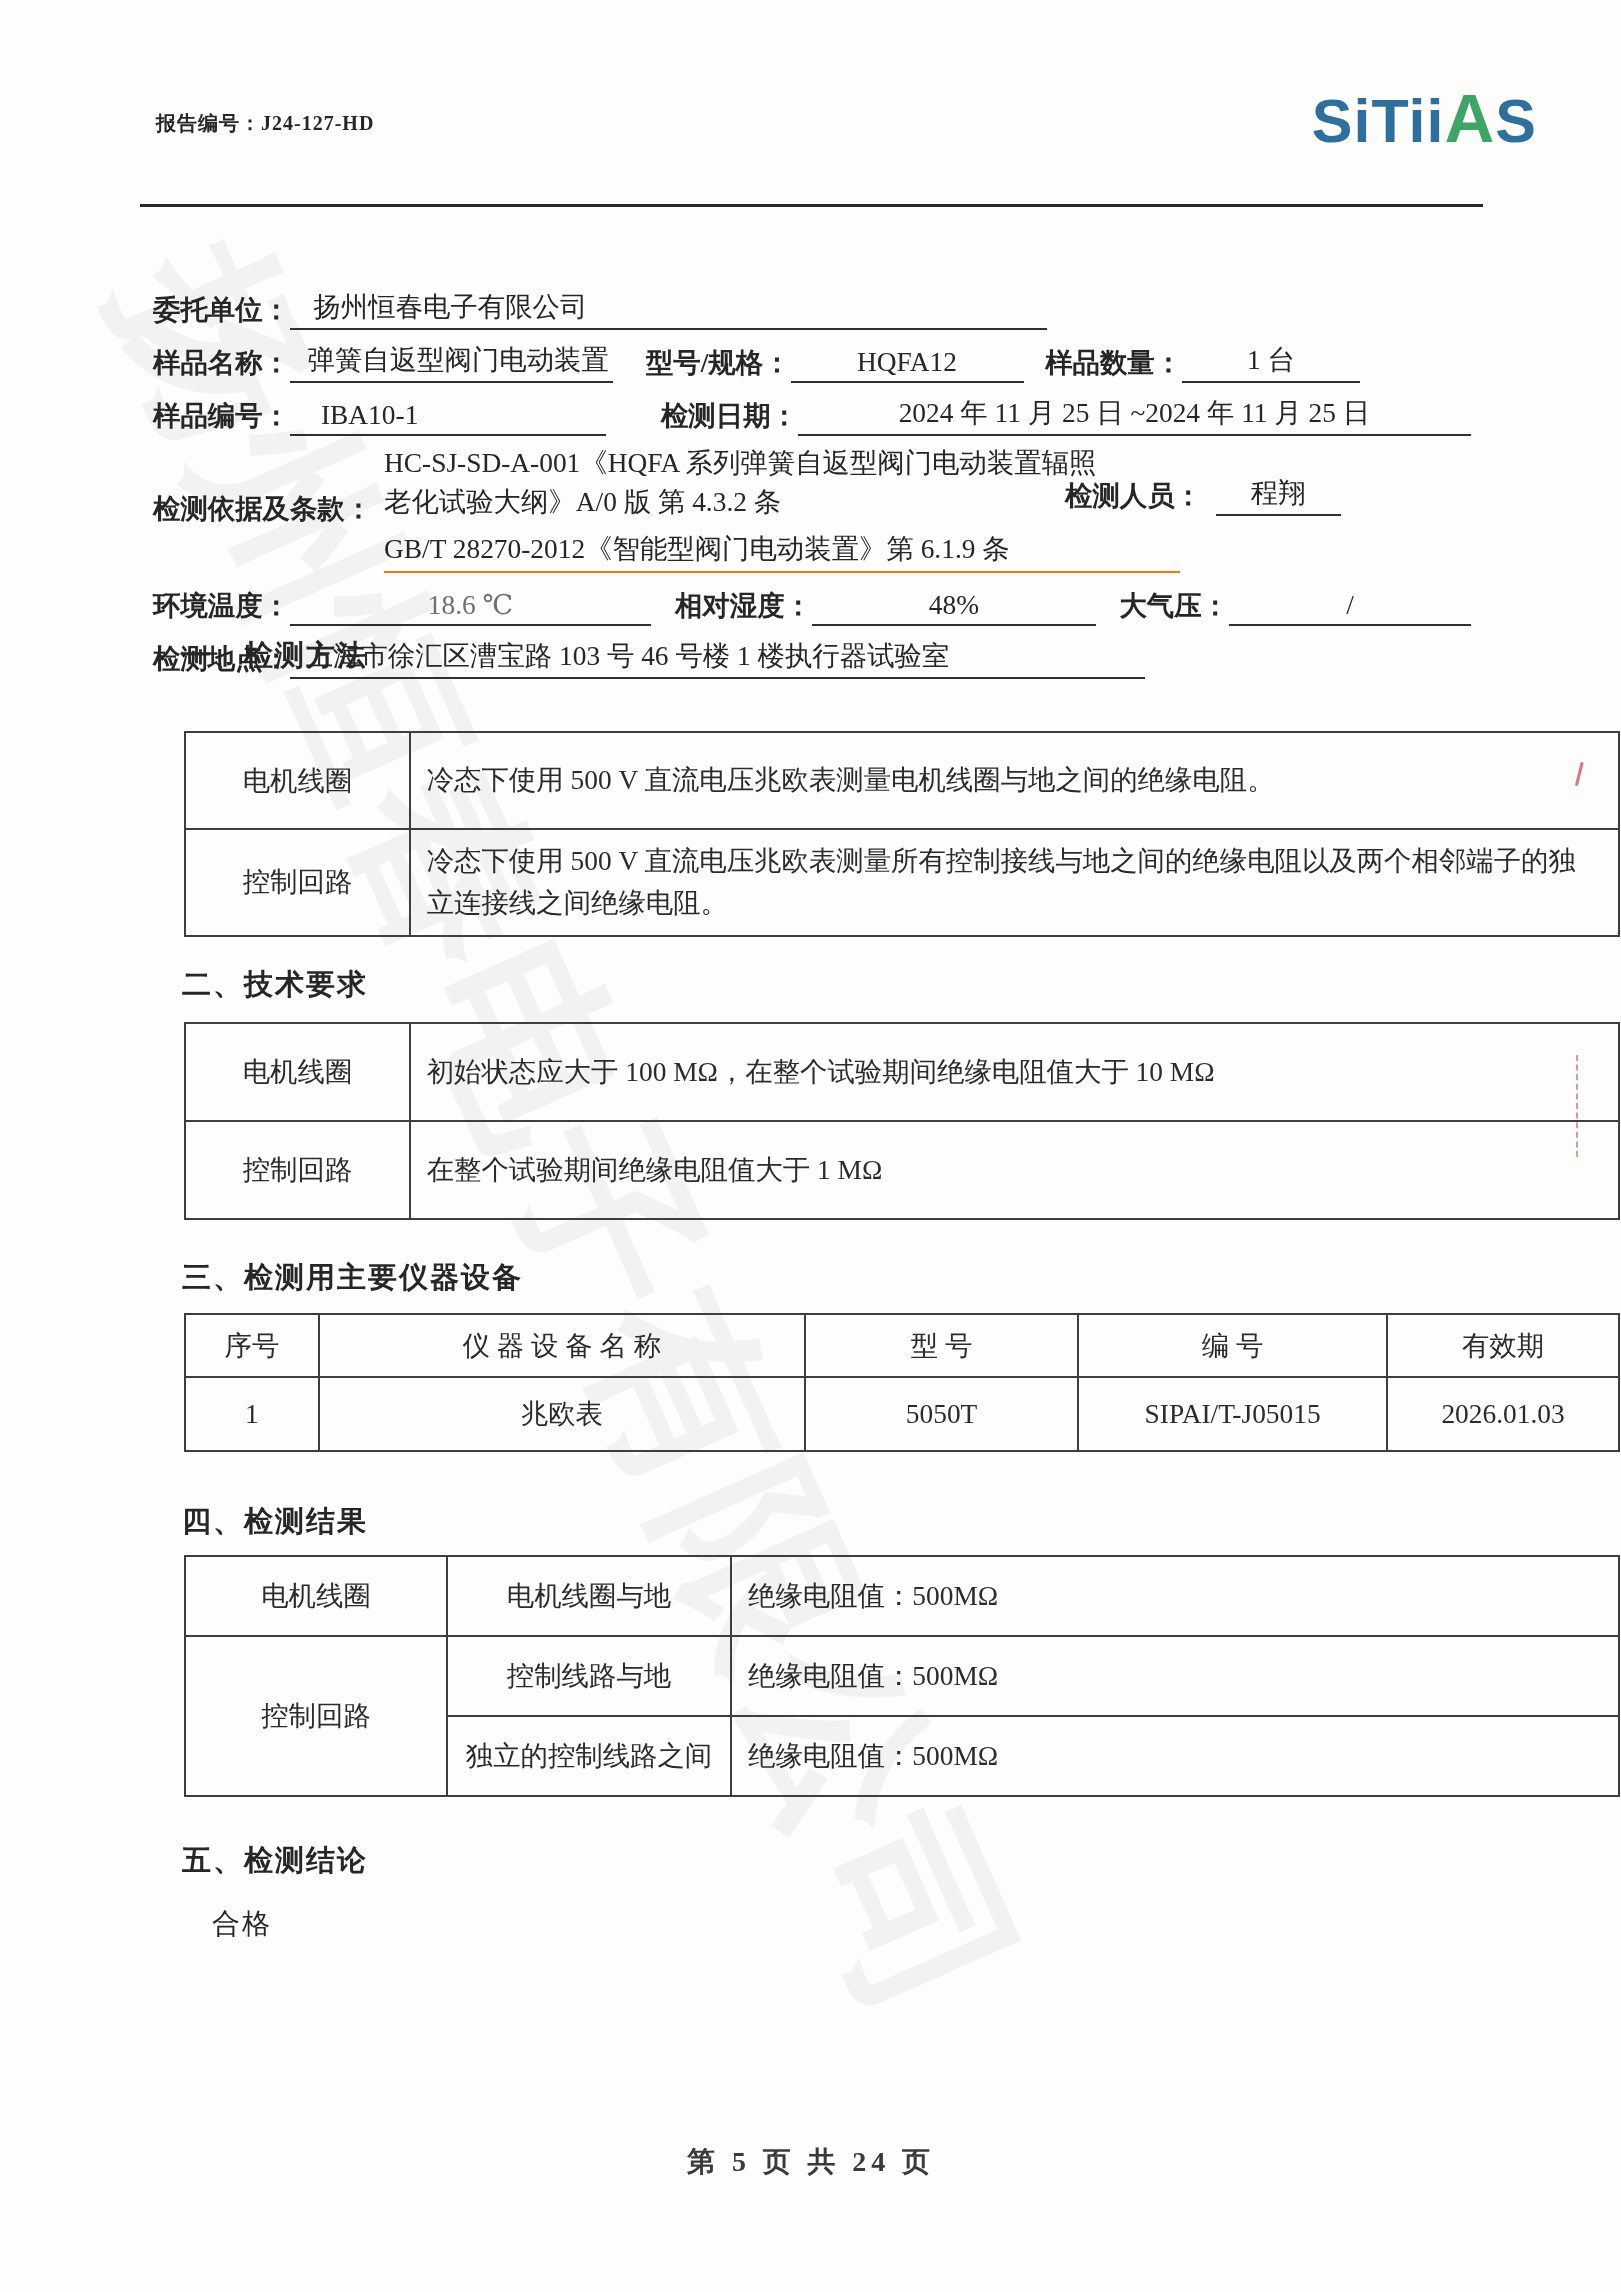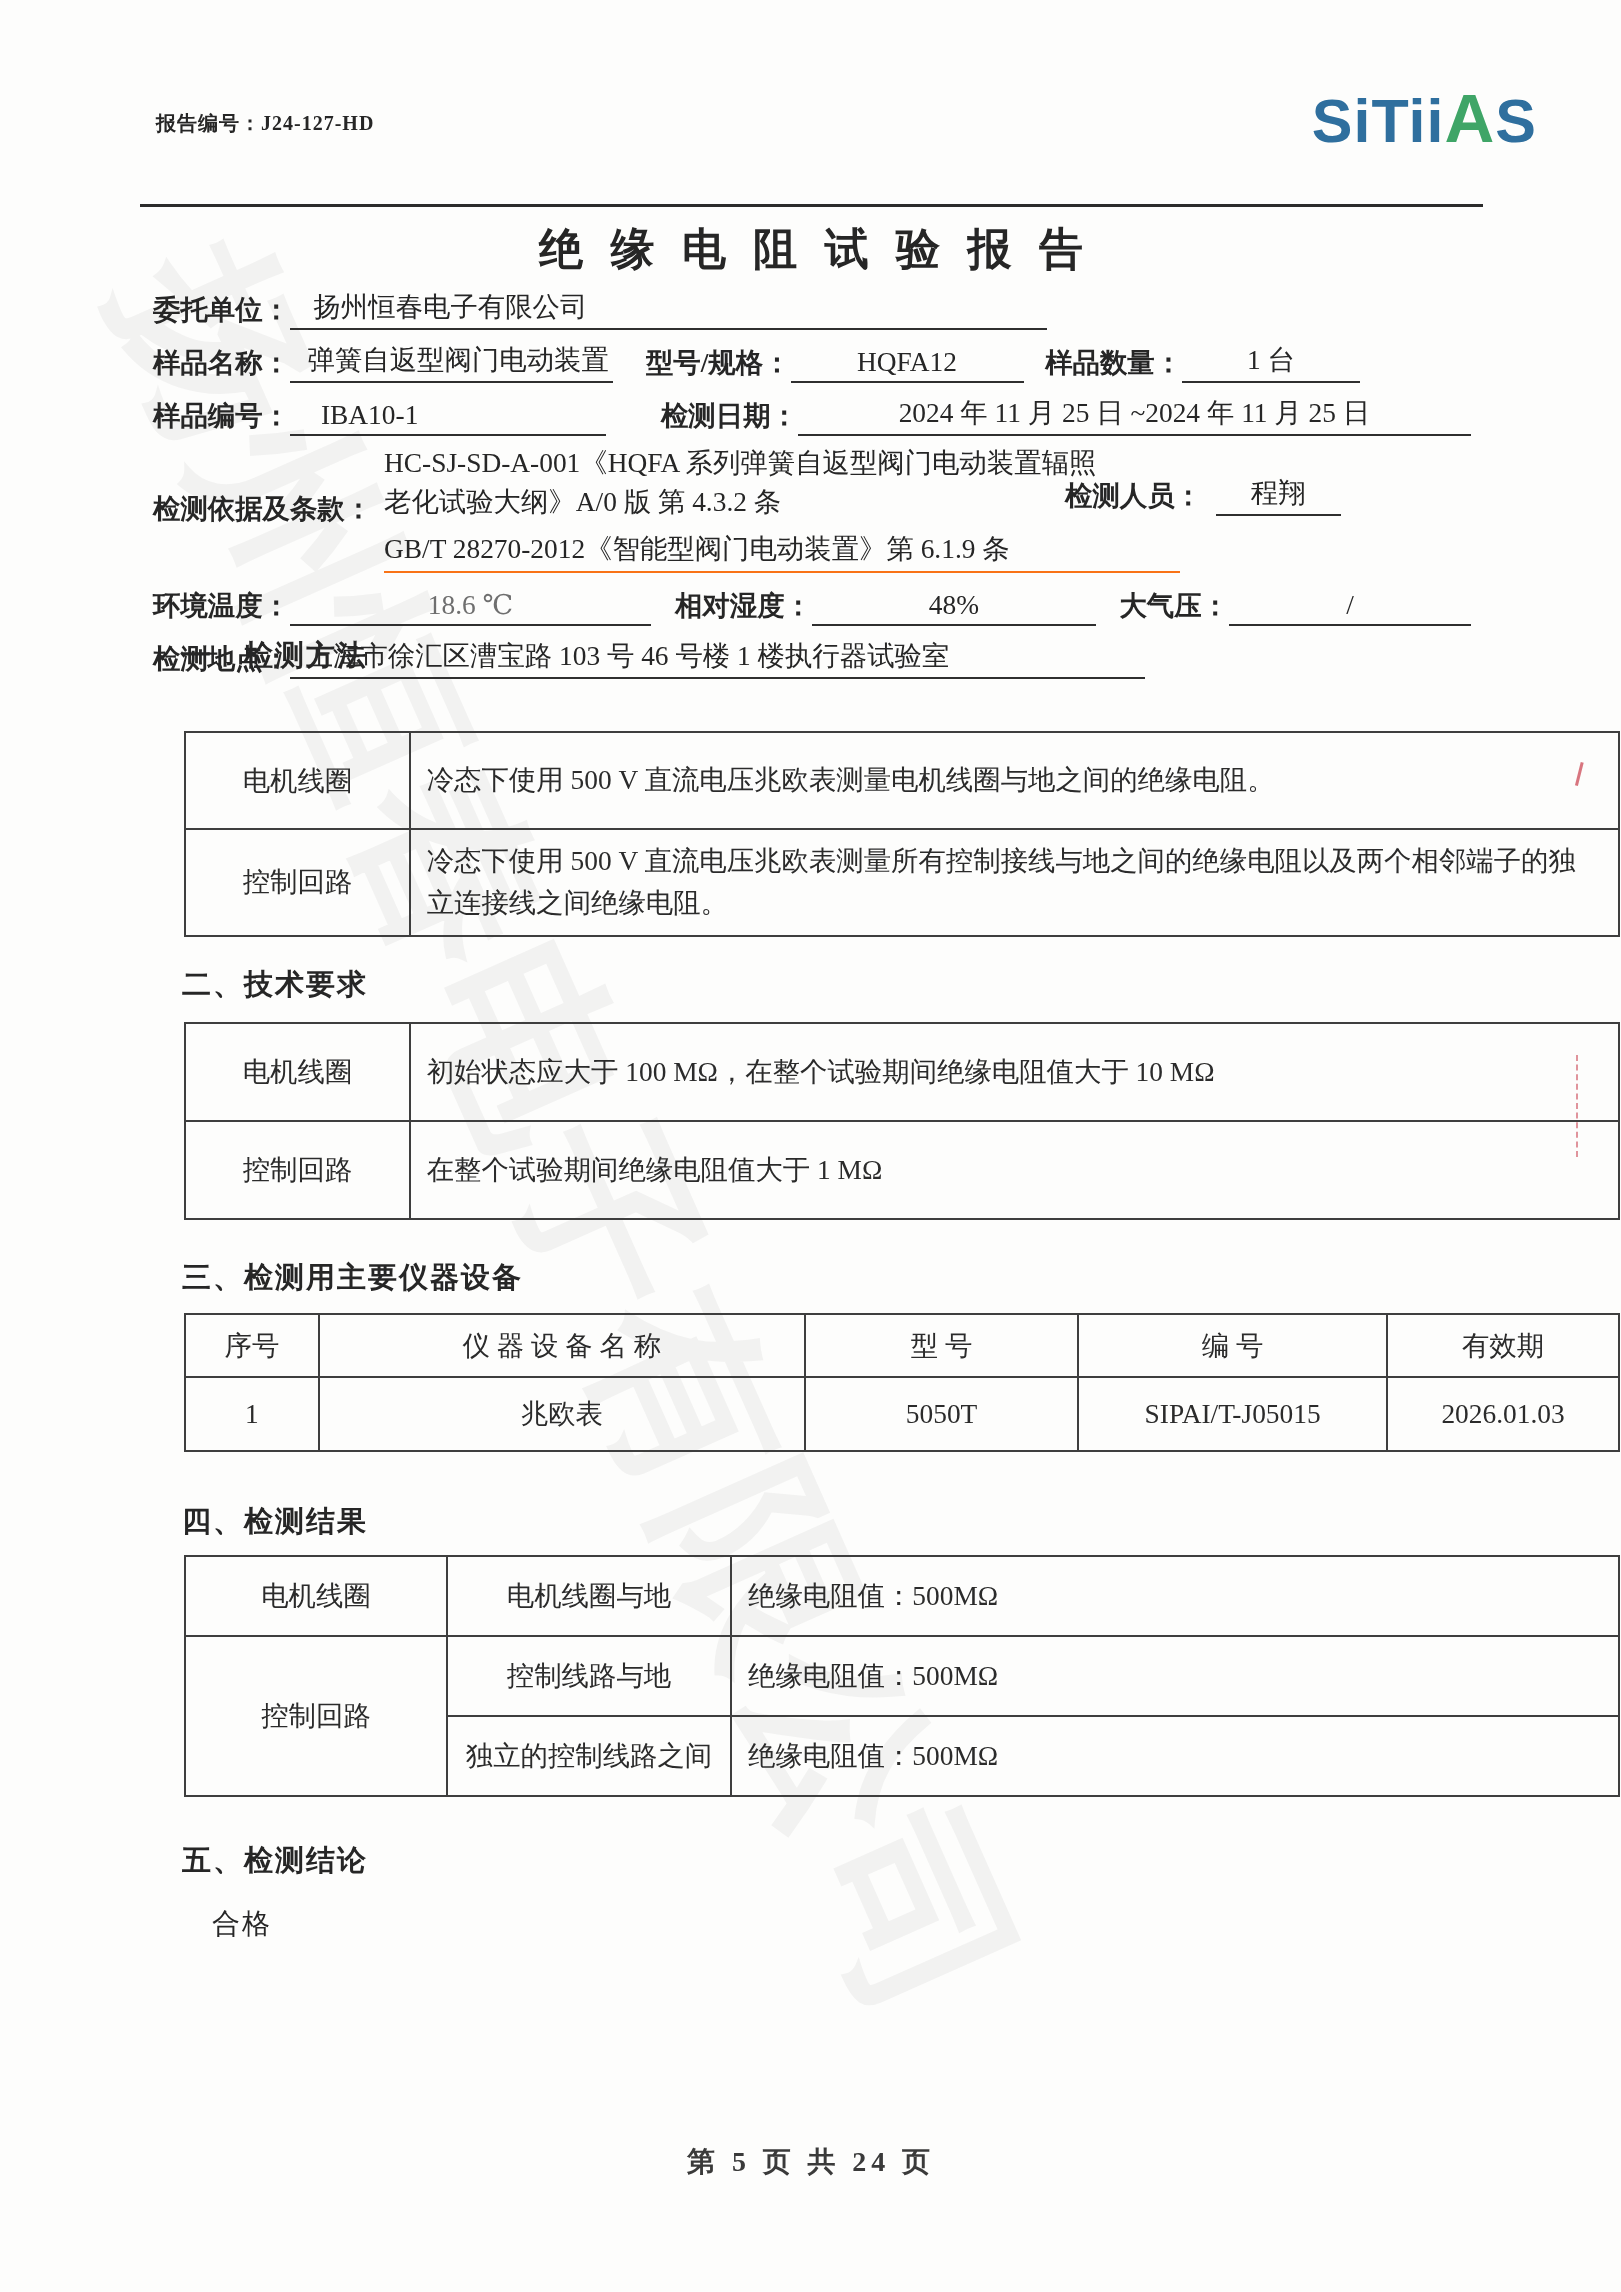--- a/index.html
+++ b/index.html
@@ -64,21 +64,20 @@
 
   <div class="watermark">扬州恒春电子有限公司</div>
 
   <div class="report-no">
     <span>报告编号：</span><span>J24-127-HD</span>
   </div>
   <div class="logo">
     <span class="lg-blue">SiTii</span><span class="lg-green">A</span><span class="lg-blue">S</span>
   </div>
   <div class="header-rule"></div>
-  <div class="doc-title">绝缘电阻试验报告</div>
 
   <div class="info">
 
     <div class="irow">
       <span class="lbl">委托单位：</span>
       <span class="val" style="width:757px; padding-left:23.5px;">扬州恒春电子有限公司</span>
     </div>
 
     <div class="irow">
       <span class="lbl">样品名称：</span>

